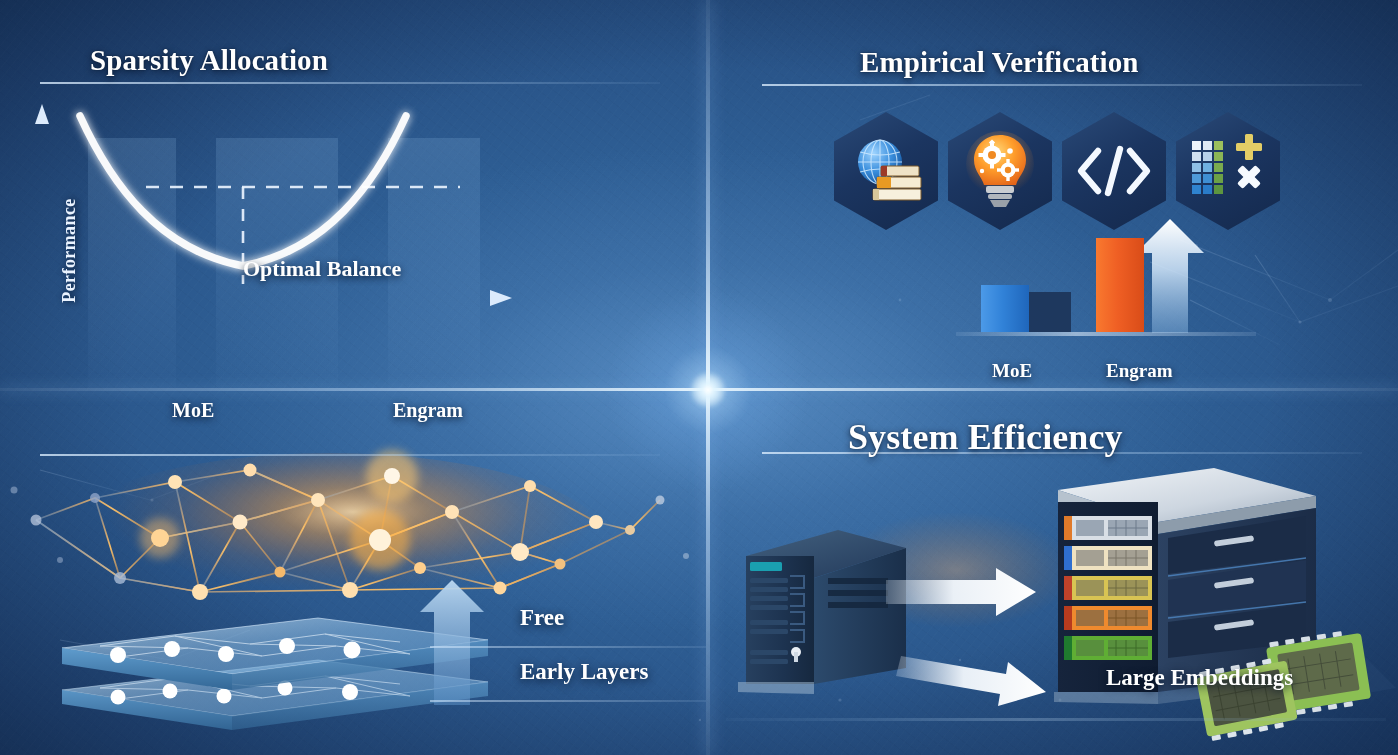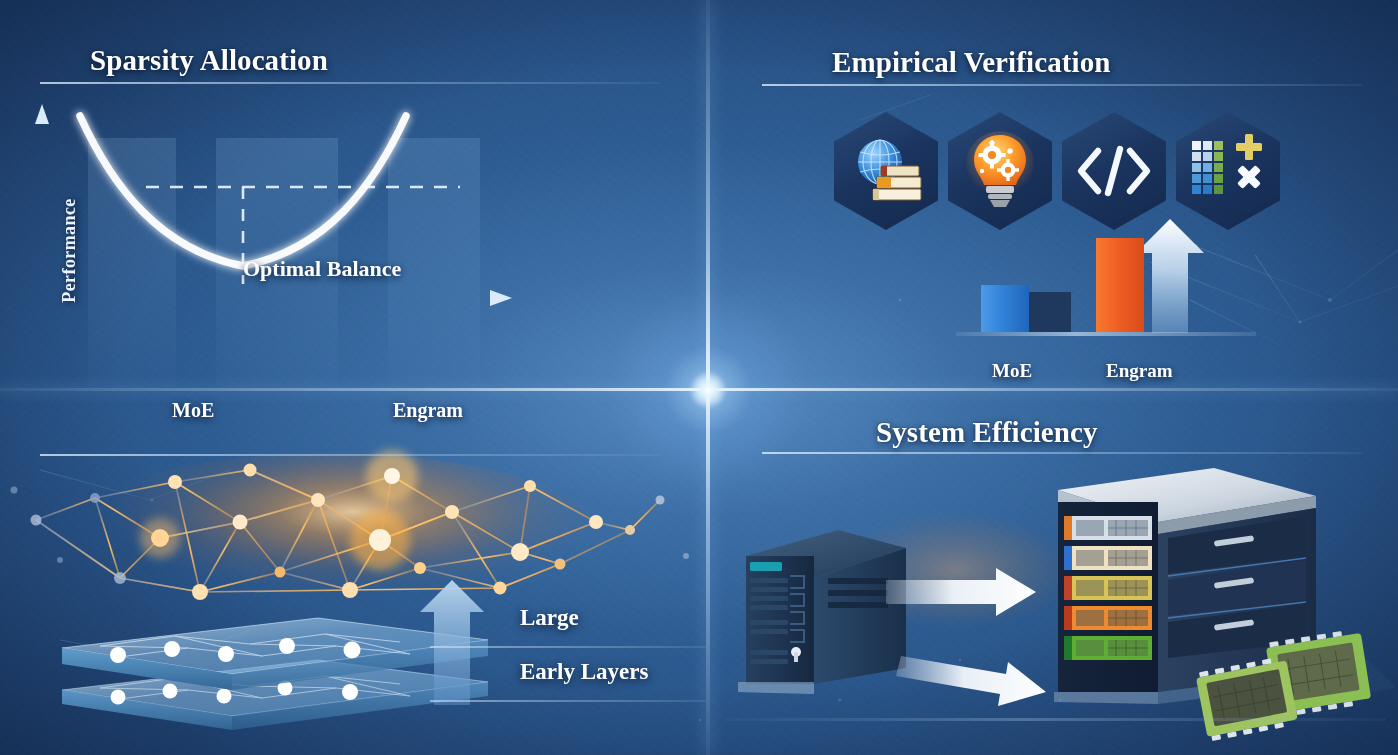--- a/index.html
+++ b/index.html
@@ -60,25 +60,25 @@
     text-shadow:0 2px 7px rgba(2,14,34,.75), 0 0 2px rgba(0,0,0,.4);
     white-space:nowrap;
   }
   .t-rule{
     position:absolute;z-index:11;height:2px;
     background:linear-gradient(to right, rgba(220,238,255,0.78) 0%, rgba(200,228,255,0.45) 45%, rgba(180,215,250,0.06) 100%);
   }
 
   #title-tl{left:90px;top:44px;font-size:29px;}
   #rule-tl{left:40px;top:82px;width:620px;}
-  #title-tr{left:832px;top:46px;font-size:29px;}
+  #title-tr{left:860px;top:46px;font-size:29px;}
   #rule-tr{left:762px;top:84px;width:600px;}
   #title-bl{left:90px;top:416px;font-size:29px;}
   #rule-bl{left:40px;top:454px;width:620px;}
-  #title-br{left:876px;top:416px;font-size:29px;}
+  #title-br{left:848px;top:416px;font-size:36px;}
   #rule-br{left:762px;top:452px;width:600px;}
 
   
   #q1{position:absolute;left:0;top:90px;width:706px;height:298px;z-index:7;}
   .axis-label-y{
     position:absolute;left:-6px;top:150px;
     transform:rotate(-90deg);transform-origin:center center;
     color:#eaf3ff;font-size:18px;font-weight:bold;letter-spacing:.4px;
     text-shadow:0 2px 6px rgba(3,15,36,.8);
     width:150px;text-align:center;
@@ -526,21 +526,21 @@
             <circle cx="287" cy="186" r="8"></circle>
           <circle cx="352" cy="190" r="8.5"></circle>
         </g>
       </g>
 
       <polygon points="452,120 484,152 470,152 470,245 434,245 434,152 420,152" fill="url(#upArrowG)"></polygon>
     </svg>
 
     <div class="lab-rule" style="top:186px;"></div>
     <div class="lab-rule" style="top:240px;"></div>
-    <div class="layer-label" id="lab-free">Large</div>
+    <div class="layer-label" id="lab-free">Free</div>
     <div class="layer-label" id="lab-early">Early Layers</div>
   </div>
 
   <div id="q4">
 
     <svg width="692" height="295" viewBox="0 0 692 295">
       <defs>
         <linearGradient id="towerFront" x1="0" y1="0" x2="1" y2="0">
           <stop offset="0%" stop-color="#27405f"></stop>
           <stop offset="55%" stop-color="#1d3350"></stop>
@@ -764,15 +764,16 @@
             <rect x="36" y="60" width="9" height="5" rx="1"></rect>
               <rect x="52" y="60" width="9" height="5" rx="1"></rect>
             <rect x="68" y="60" width="9" height="5" rx="1"></rect>
           </g>
         </g>
       </g>
 
       <rect x="20" y="258" width="660" height="3" fill="url(#floorR)"></rect>
     </svg>
 
+    <div id="lab-embed">Large Embeddings</div>
   </div>
 
 </div>
 
 </body></html>

